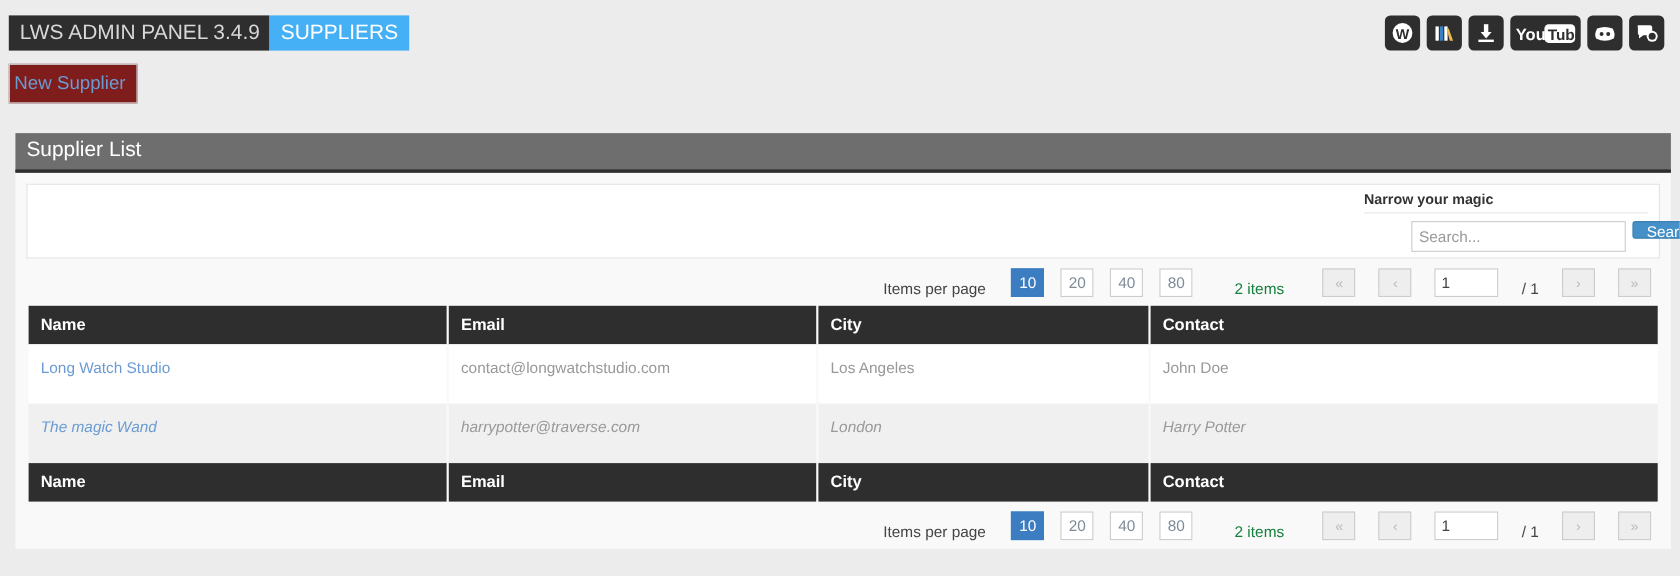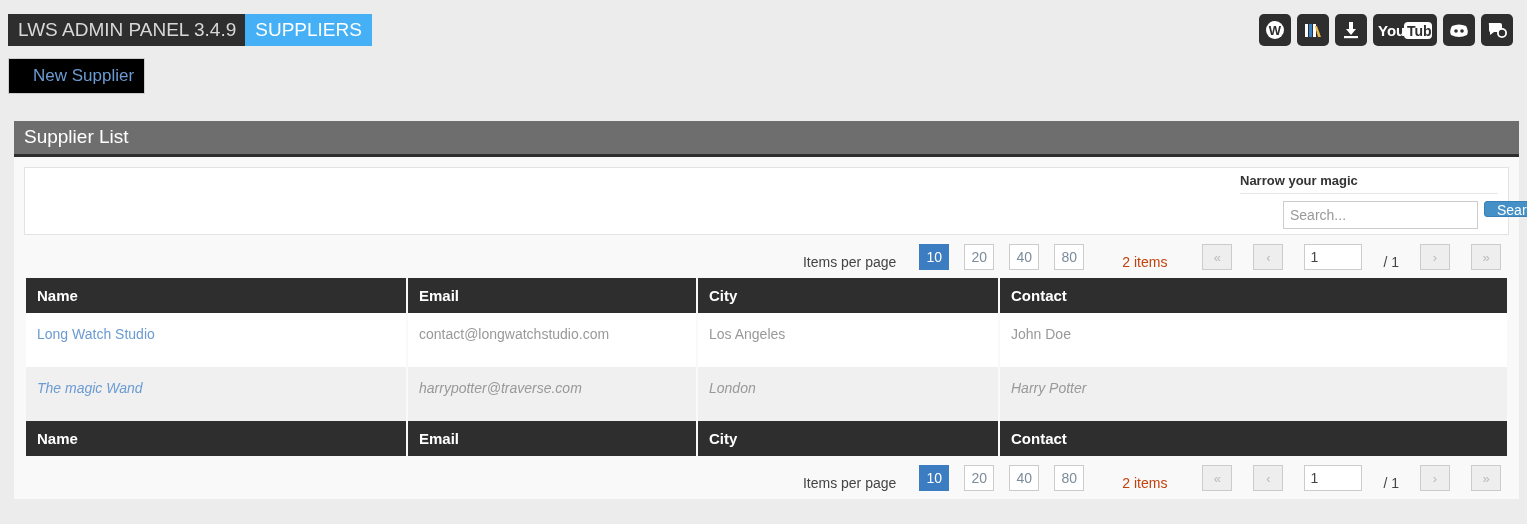--- a/index.html
+++ b/index.html
@@ -55,26 +55,26 @@
     align-items: center;
     justify-content: center;
     overflow: hidden;
   }
   .icon-btn.wide { width: 64px; }
 
   
   .actions { padding: 0 0 0 8px; }
   .btn-new {
     display: inline-block;
-    background: #000000;
+    background: #7f1d1d;
     border: 1px solid #cccccc;
     color: #6b9bd2;
     font-size: 17px;
     line-height: 1;
-    padding: 8px 10px 9px 24px;
+    padding: 8px 10px 9px 4px;
     cursor: pointer;
   }
 
   
   .panel {
     margin: 27px 8px 0 14px;
     background: #f9f9f9;
     border-bottom: 0;
   }
   .panel-head {
@@ -155,21 +155,21 @@
     display: flex; align-items: center; justify-content: center;
     margin-left: -1px;
     cursor: pointer;
   }
   .ipp:first-of-type { margin-left: 0; }
   .ipp.active {
     background: #3b7dc0;
     border-color: #3b7dc0;
     color: #ffffff;
   }
-  .items-count { margin: 0 14px 0 22px; color: #c2410c; }
+  .items-count { margin: 0 14px 0 22px; color: #15803d; }
   .nav-btn {
     width: 30px; height: 26px;
     border: 1px solid #cccccc;
     background: #eeeeee;
     color: #bbbbbb;
     font-size: 13px;
     display: flex; align-items: center; justify-content: center;
     margin-left: 5px;
   }
   .page-input {
@@ -208,21 +208,21 @@
     vertical-align: top;
   }
   tr.row-odd td { background: #ffffff; }
   tr.row-even td { background: #f0f0f0; font-style: italic; }
   td a.namelink {
     color: #6b9bd2;
     text-decoration: none;
     cursor: pointer;
   }
   .col-name { width: 380px; margin-left: 28px; }
-  .col-email { width: 288px; }
+  .col-email { width: 334px; }
   .col-city { width: 300px; }
 </style>
 </head>
 <body>
 
 <div class="topbar">
   <div class="brand-wrap">
     <div class="brand-app">LWS ADMIN PANEL 3.4.9</div>
     <div class="brand-section">SUPPLIERS</div>
   </div>

